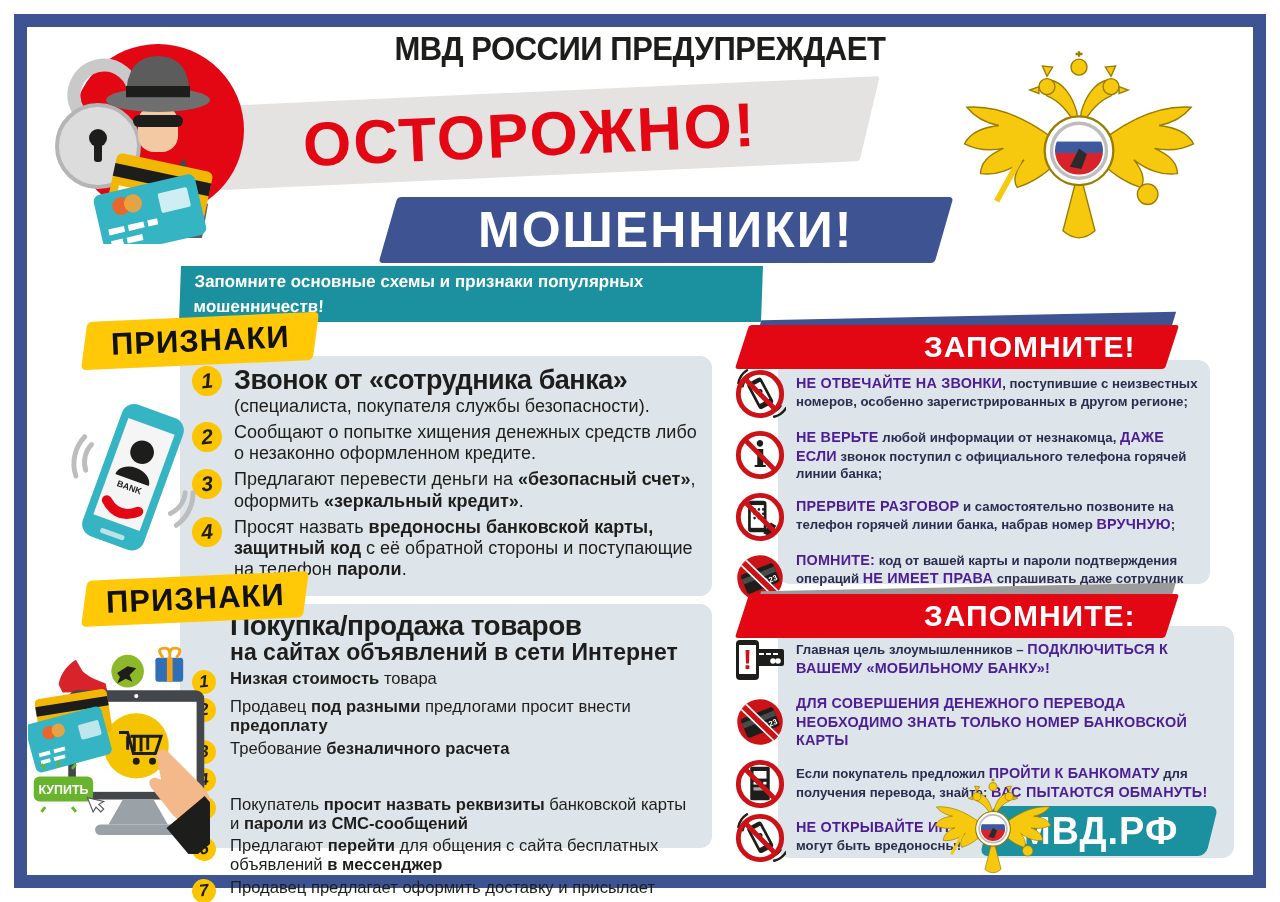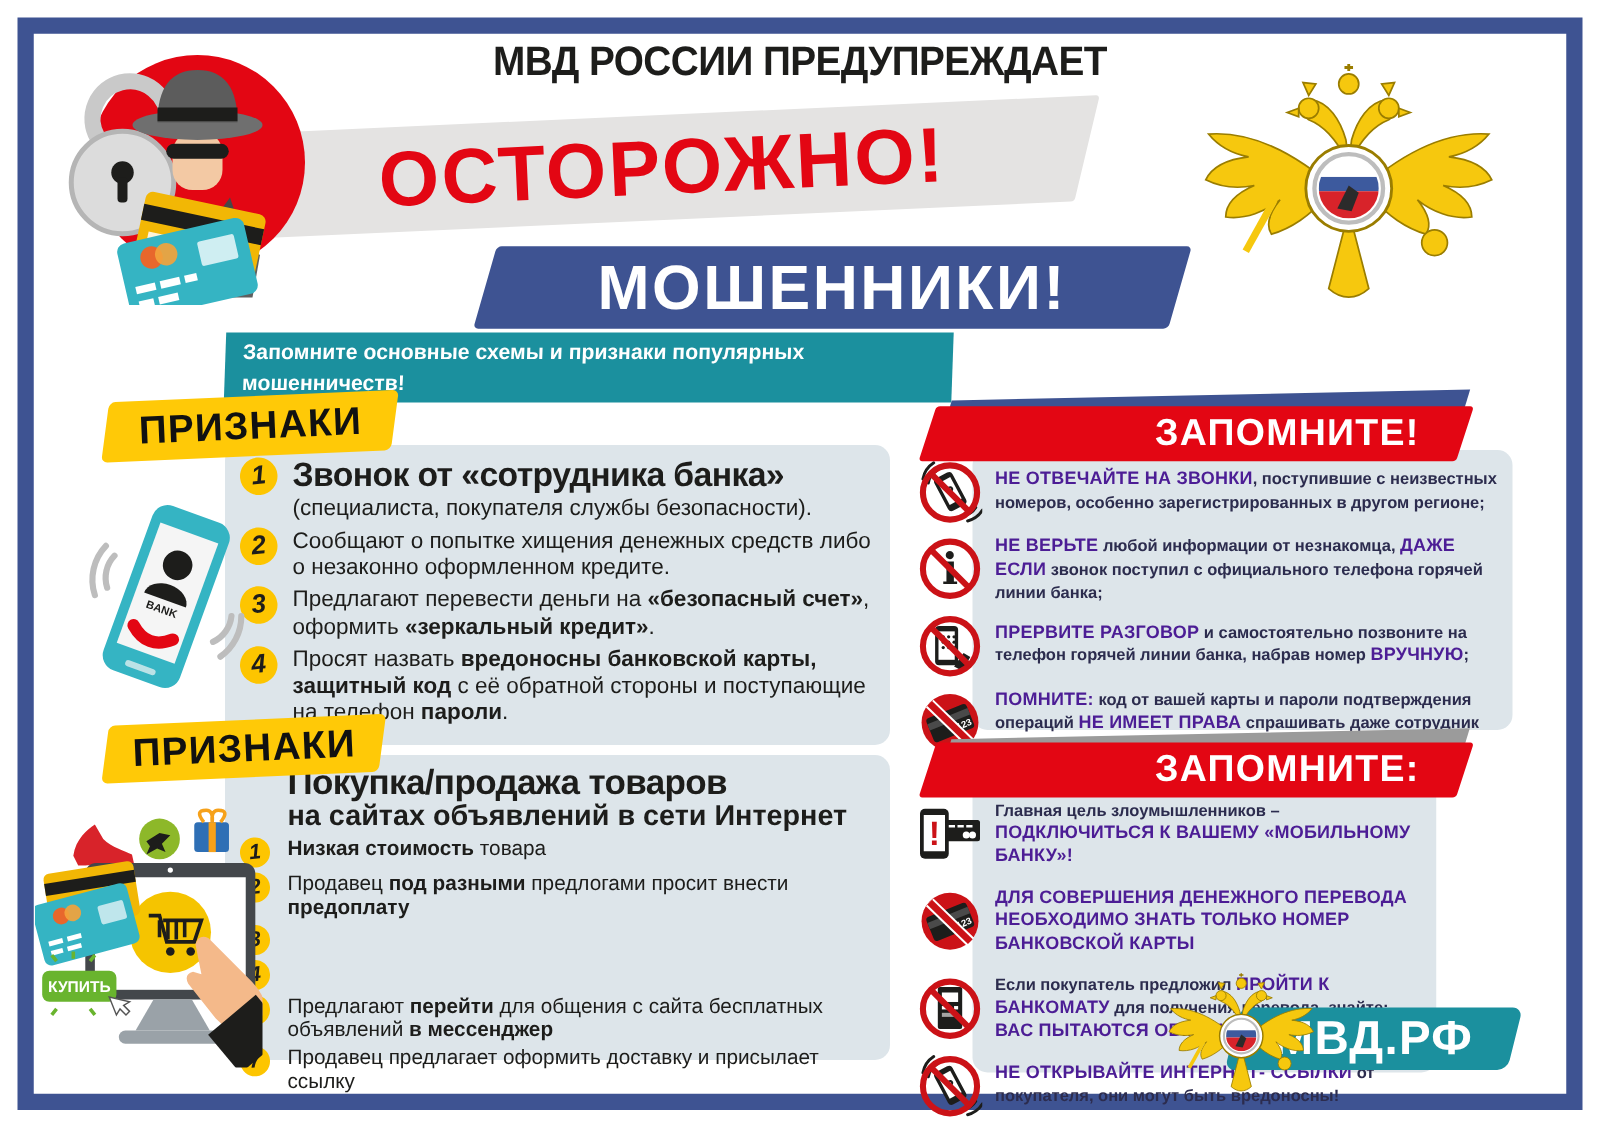--- a/index.html
+++ b/index.html
@@ -40,21 +40,21 @@
   .rshadow{background:#3e5392;transform:skewX(-18deg) rotate(-1.2deg);z-index:2}
   .rs1{left:757px;top:316px;width:412px;height:38px}
   .rs2{left:757px;top:587px;width:412px;height:36px;background:#9b9b9b}
   .rbanner{background:#e30613;display:flex;align-items:center;justify-content:flex-end;
            padding-right:36px;box-sizing:border-box;transform:skewX(-18deg);border-radius:3px;z-index:3}
   .rb1{left:742px;top:325px;width:430px;height:44px}
   .rb2{left:742px;top:594px;width:430px;height:44px}
   .rbanner .inner{transform:skewX(18deg);color:#fff;font-size:30px;font-weight:800;letter-spacing:1px;white-space:nowrap}
   .rbox{padding:14px 12px 8px 18px}
   .rbox1{left:778px;top:360px;width:432px;height:224px}
-  .rbox2{left:778px;top:626px;width:371px;height:232px}
+  .rbox2{left:778px;top:626px;width:456px;height:232px}
   .ritem{position:relative;margin-bottom:14px;min-height:40px}
   .rtxt{font-size:13.2px;line-height:1.3;color:#2c2c4e;font-weight:600}
   .r{color:#4c1d95;font-weight:800;font-size:14.4px;letter-spacing:.2px}
   .ricon{position:absolute;left:-62px;top:50%;transform:translateY(-50%);width:52px;height:52px}
   .ricon.wide{width:62px;left:-68px}
   .emblem-big{left:945px;top:50px;width:268px;height:206px;z-index:1}
   .emblem-small{left:922px;top:778px;width:142px;height:104px;z-index:3}
   .site-banner{left:986px;top:806px;width:226px;height:50px;background:#1b909e;transform:skewX(-14deg);
                border-radius:8px;display:flex;align-items:center;justify-content:center;z-index:2}
   .site-banner .inner{transform:skewX(14deg);color:#fff;font-weight:800;font-size:38px;letter-spacing:1px}
@@ -286,23 +286,28 @@
   <div class="li">
       <span class="num">1</span>
       <div class="txt"><span class="b">Низкая стоимость</span><span> товара</span></div>
     </div>
   <div class="li">
       <span class="num">2</span>
       <div class="txt"><span>Продавец </span><span class="b">под разными</span><span> предлогами просит внести </span><span class="b">предоплату</span></div>
     </div>
   <div class="li">
       <span class="num">3</span>
+      <div class="txt"><span>Требование </span><span class="b">безналичного расчета</span></div>
     </div>
   <div class="li">
       <span class="num">4</span>
+    </div>
+  <div class="li">
+      <span class="num">5</span>
+      <div class="txt"><span>Покупатель </span><span class="b">просит назвать реквизиты</span><span> банковской карты и </span><span class="b">пароли из СМС-сообщений</span></div>
     </div>
   <div class="li">
       <span class="num">6</span>
       <div class="txt"><span>Предлагают </span><span class="b">перейти</span><span> для общения с сайта бесплатных объявлений </span><span class="b">в мессенджер</span></div>
     </div>
   <div class="li">
       <span class="num">7</span>
       <div class="txt"><span>Продавец предлагает оформить доставку и присылает ссылку</span></div>
     </div>
 </div>

